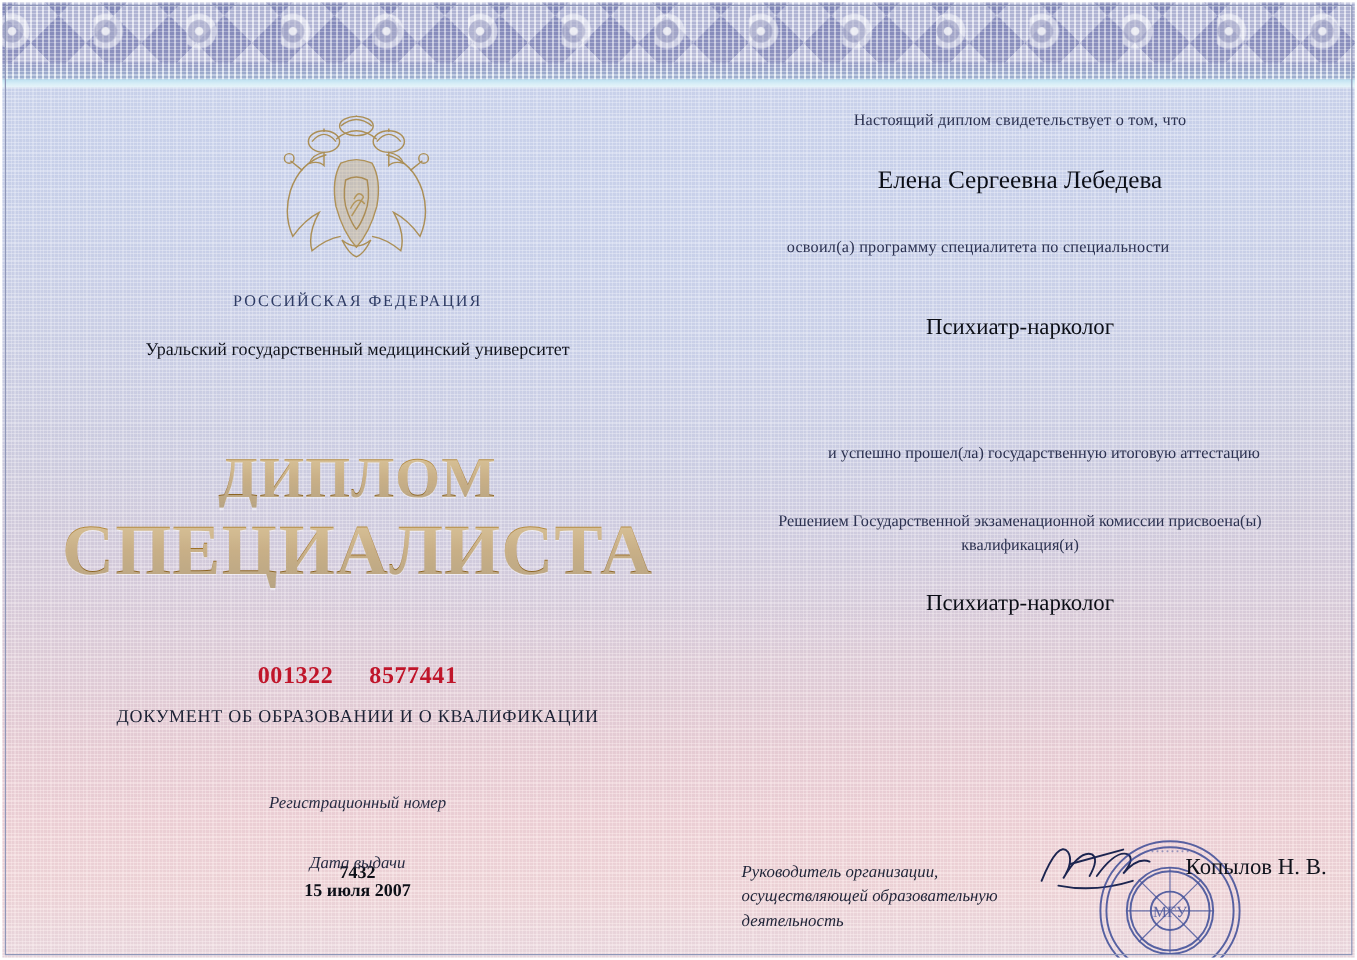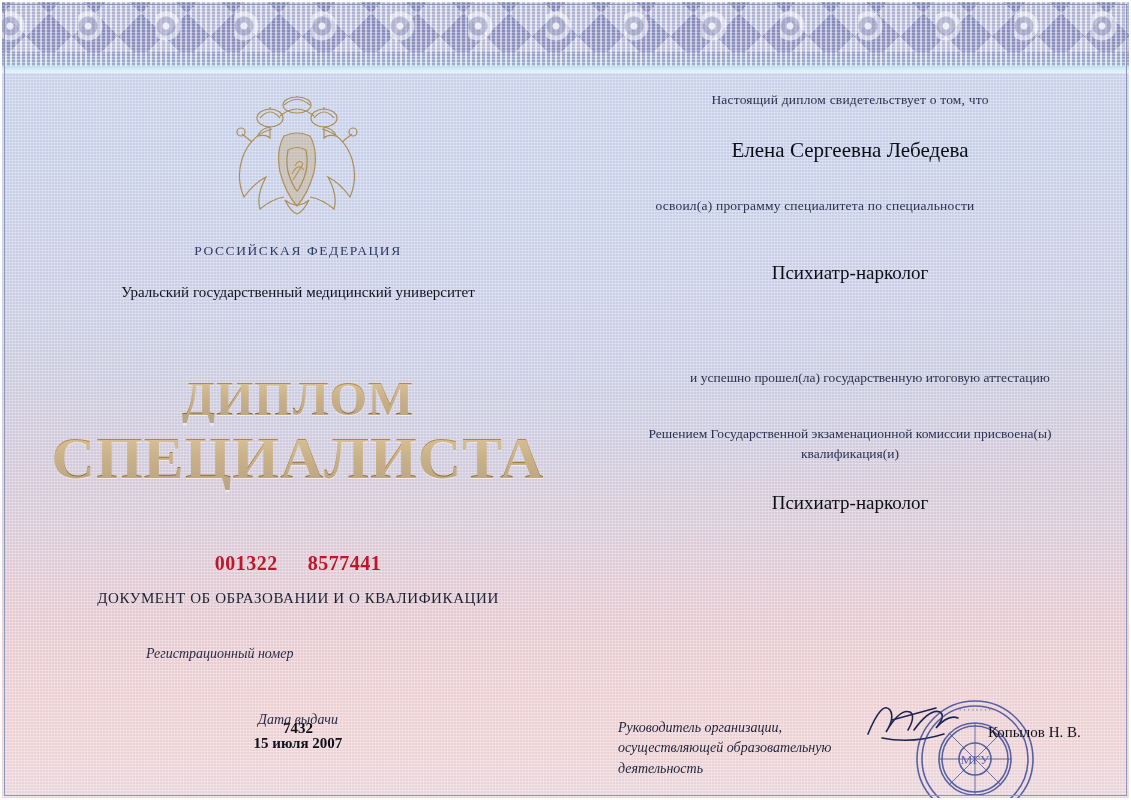--- a/index.html
+++ b/index.html
@@ -190,22 +190,23 @@
     width: 484px;
     text-align: center;
     font-size: 15px;
     letter-spacing: 0.6px;
     color: #1b2134;
     z-index: 3;
   }
   .reg-label {
     position: absolute;
     left: 146px;
-    top: 646px;
+    top: 662px;
     width: 304px;
+    text-align: center;
     font-size: 14px;
     font-style: italic;
     color: #262b42;
     z-index: 3;
   }
   .reg-value {
     position: absolute;
     left: 146px;
     top: 720px;
     width: 304px;
@@ -293,24 +294,23 @@
     font-style: italic;
     line-height: 1.45;
     color: #1d2236;
     z-index: 3;
     margin-top: 24px;
   }
   .signer-name {
     position: absolute;
     left: 988px;
     top: 712px;
-    font-size: 15px;
+    font-size: 19px;
     color: #0e111a;
     z-index: 5;
-    margin-top: 12px;
   }
   .signature {
     position: absolute;
     left: 862px;
     top: 690px;
     width: 110px;
     height: 60px;
     z-index: 4;
   }
   .stamp {

